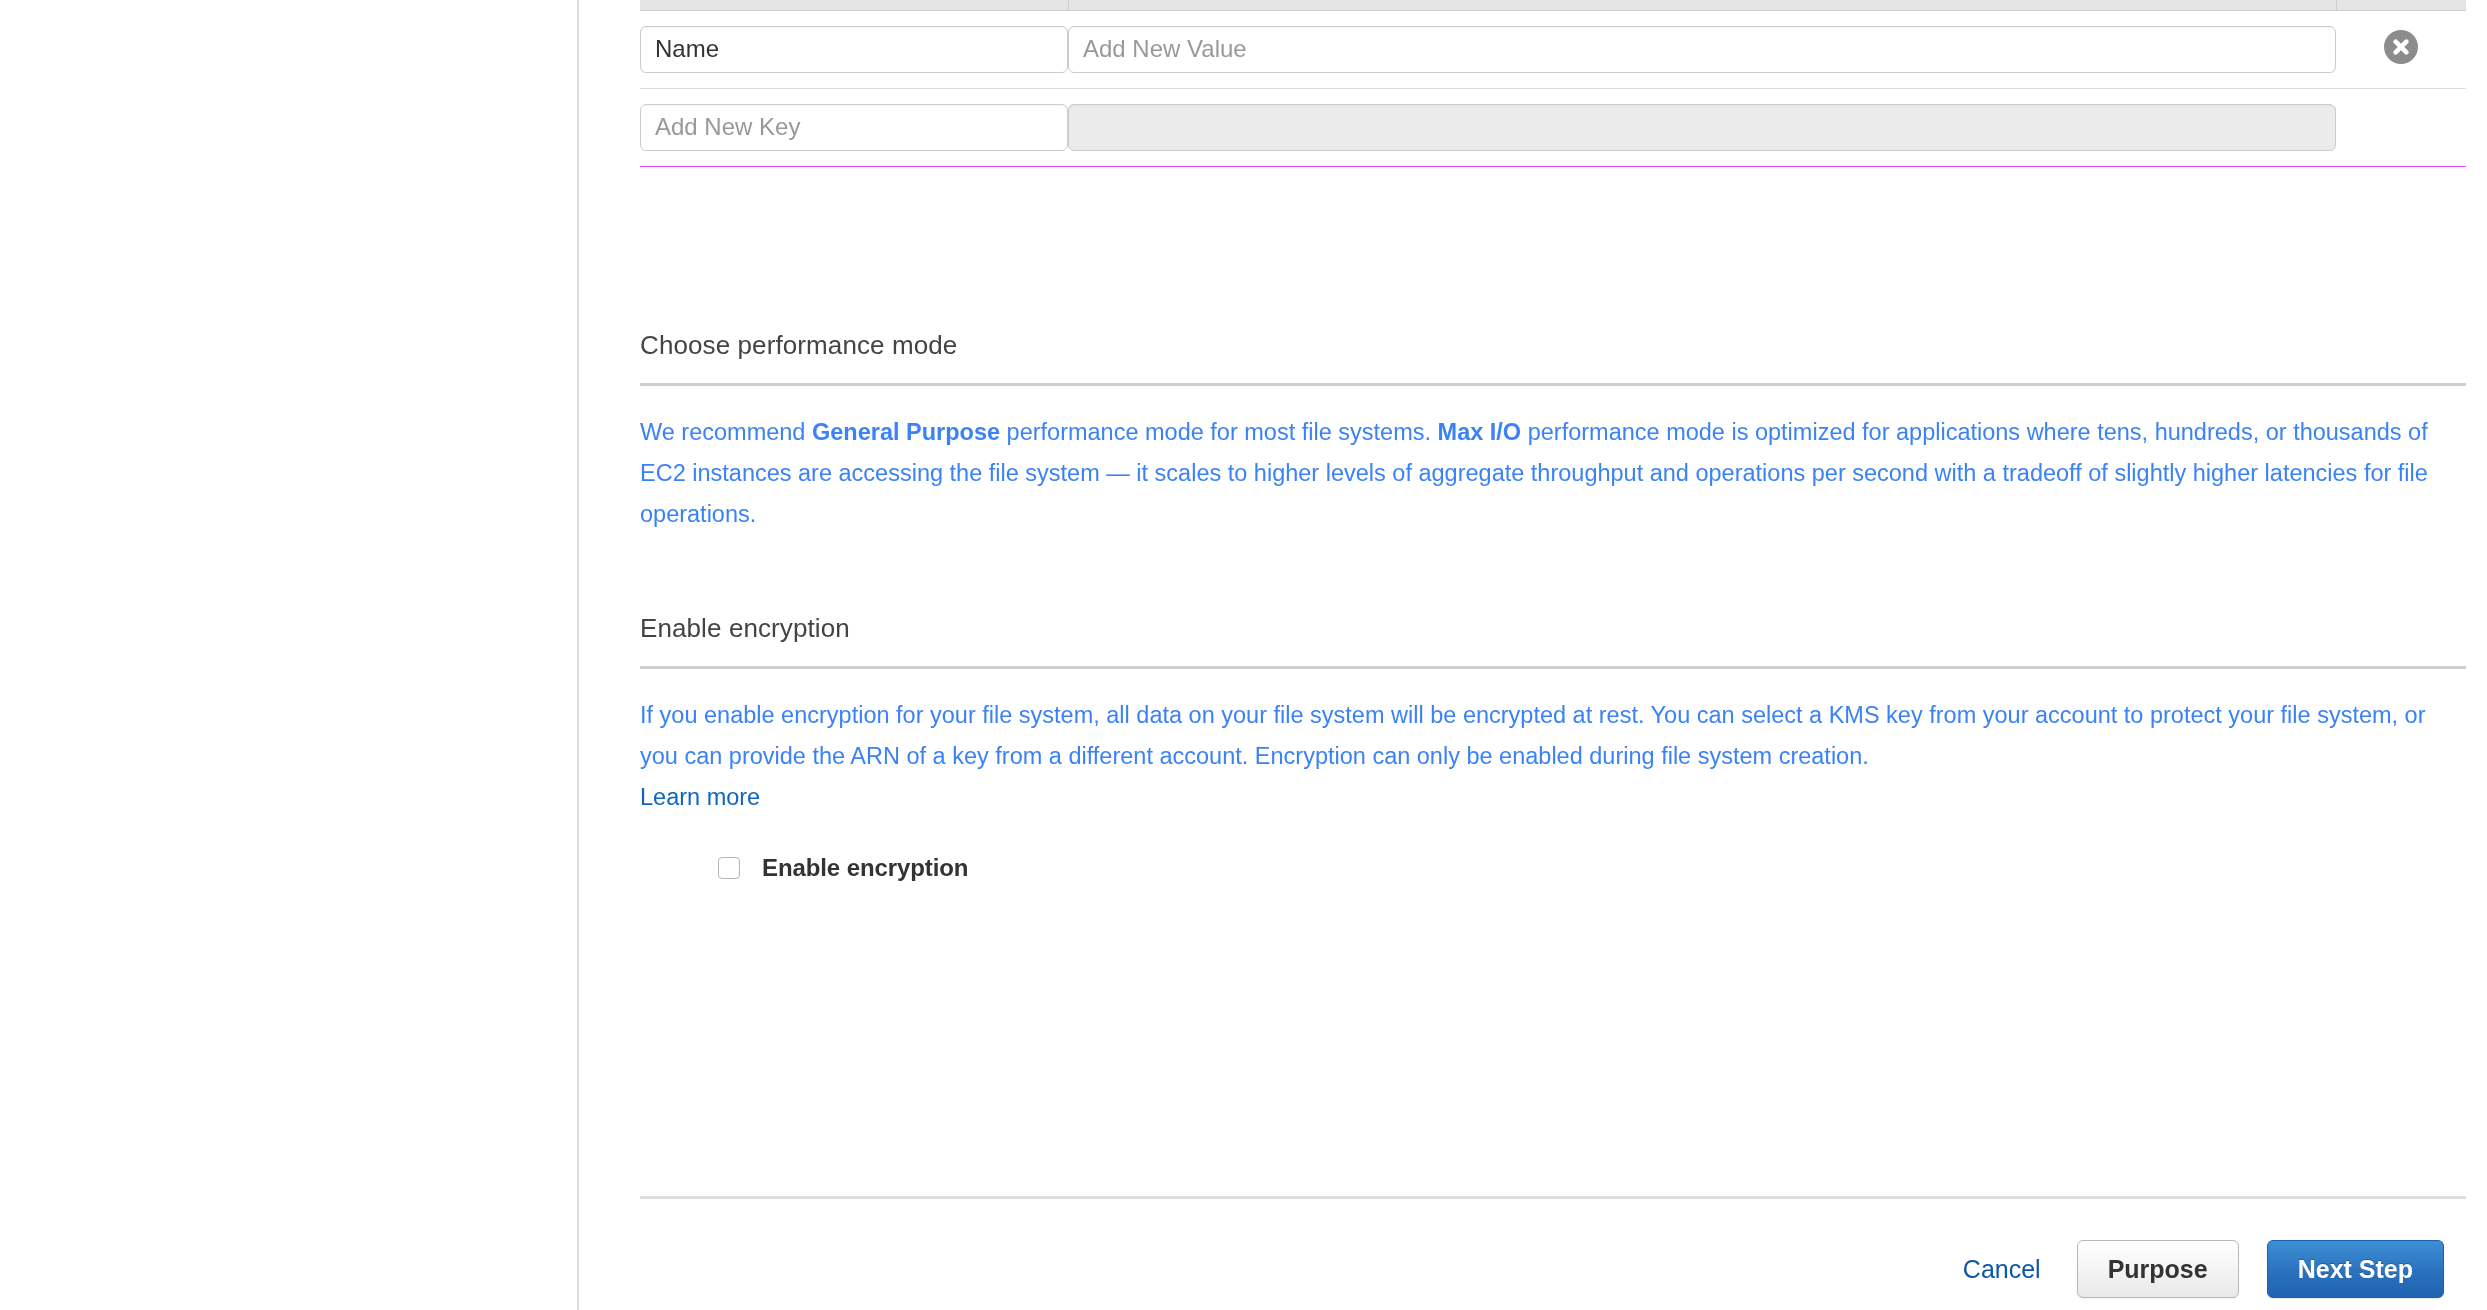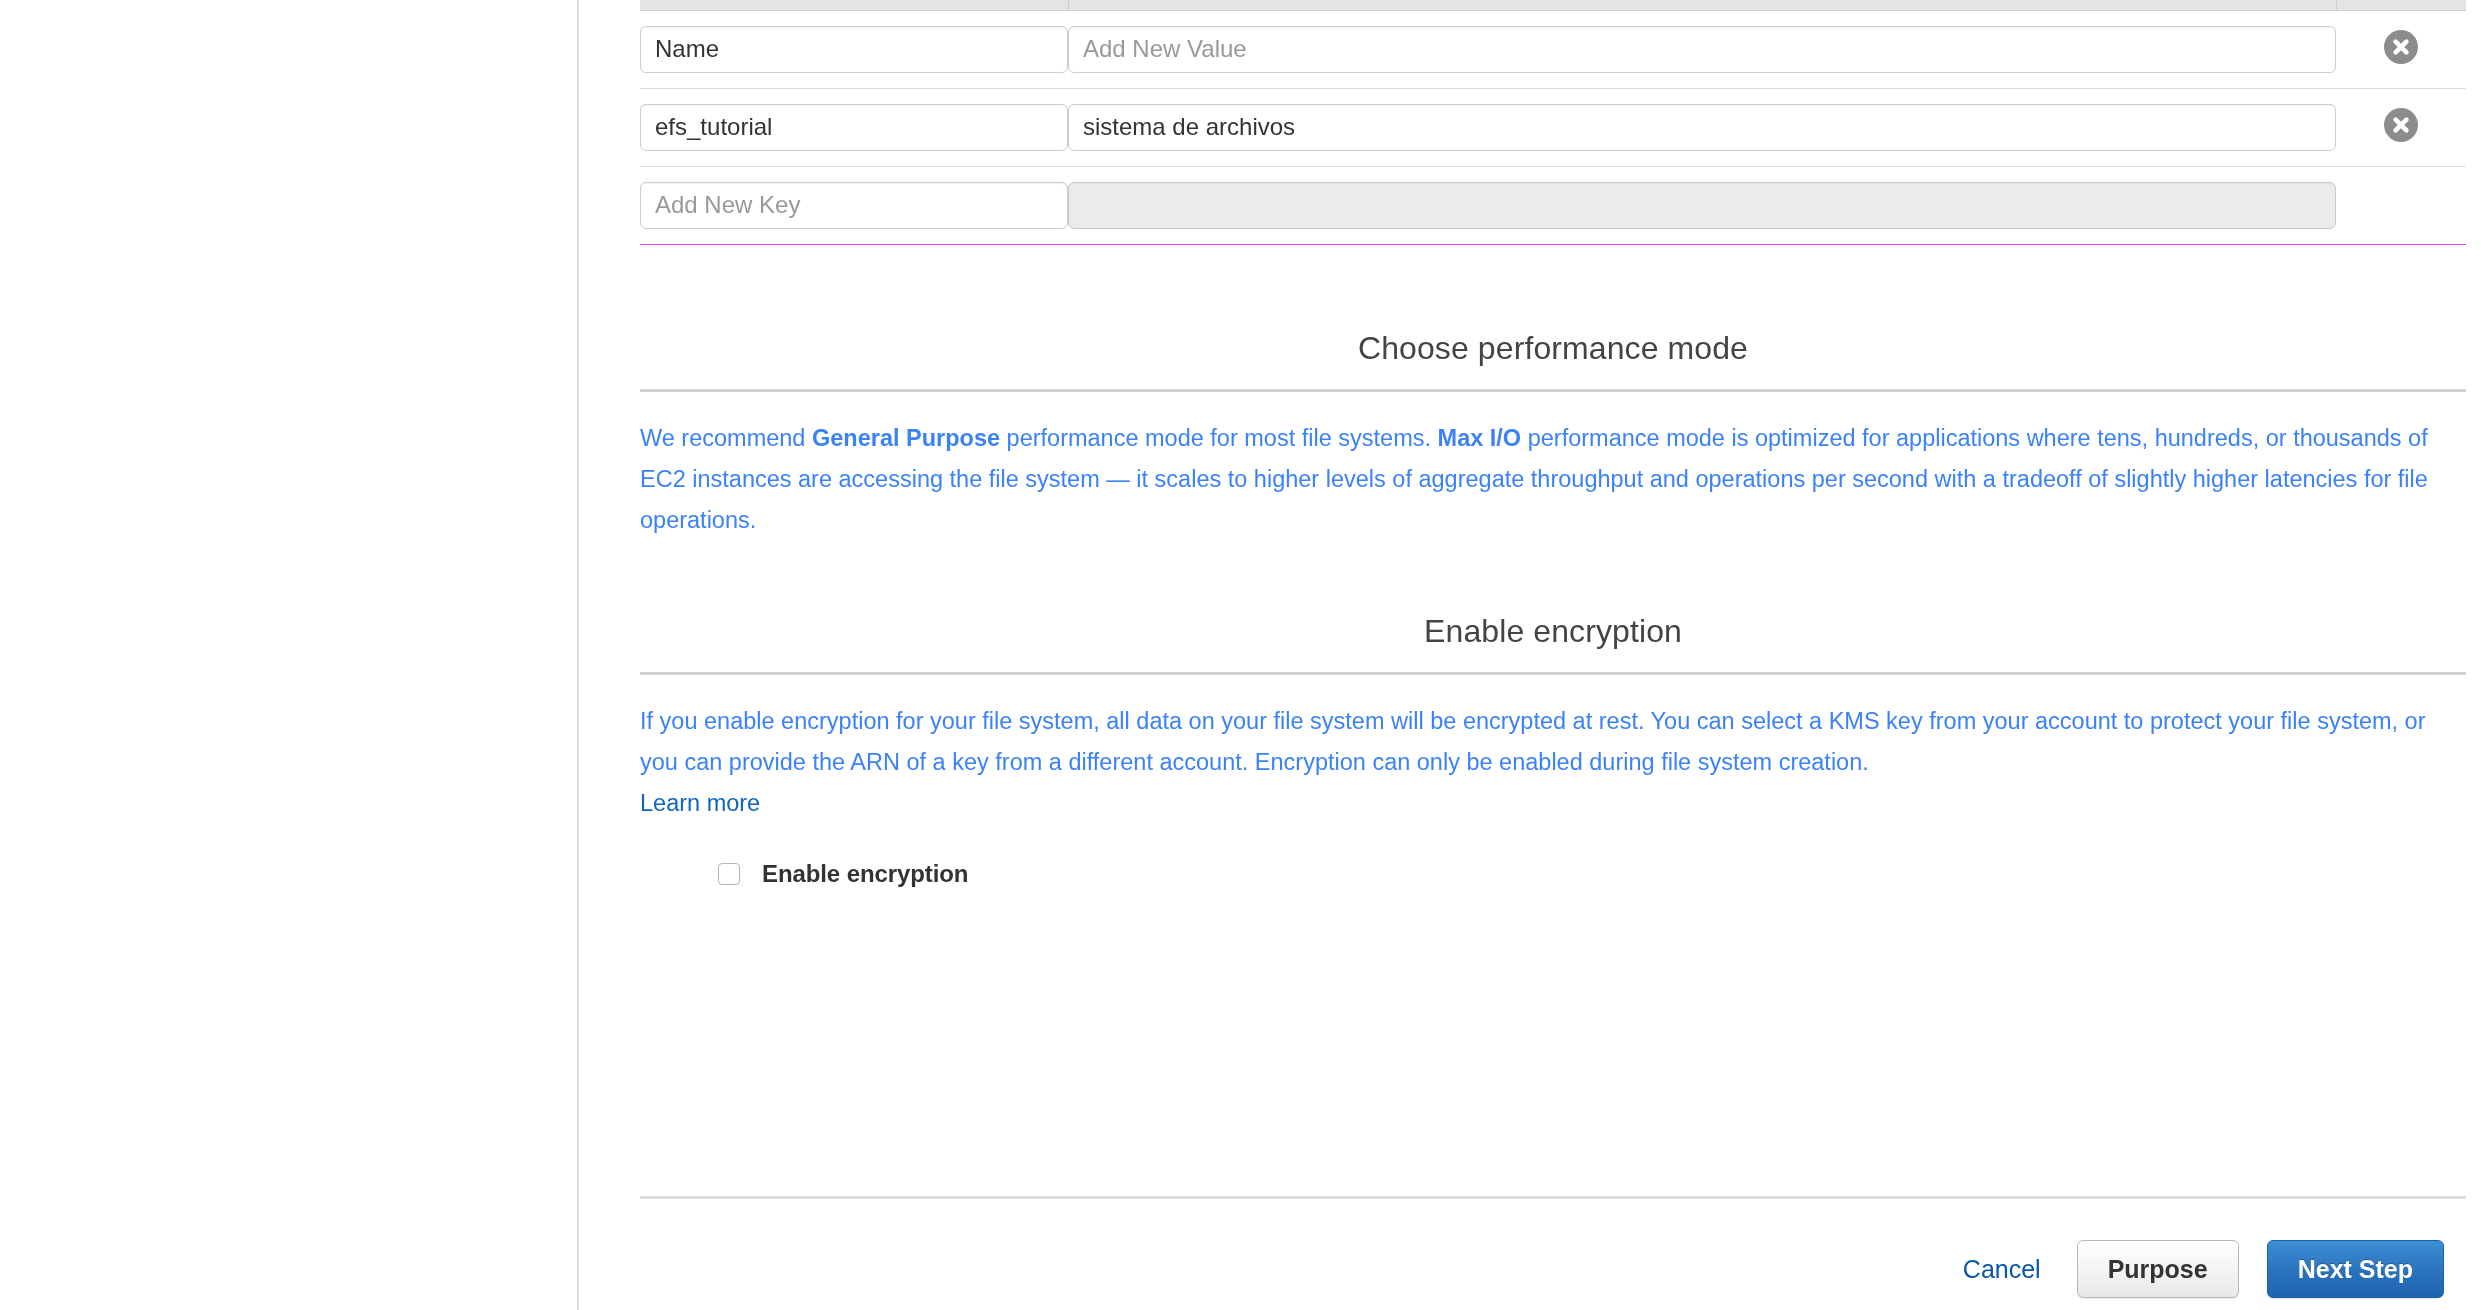--- a/index.html
+++ b/index.html
@@ -105,26 +105,25 @@
     border: none;
     padding: 0;
     background: transparent;
     cursor: pointer;
     line-height: 0;
   }
   .remove-btn svg { display: block; }
 
   
   .section-title {
-    font-size: 32px;
+    font-size: 26px;
     font-weight: 400;
     color: #444444;
     margin: 0;
     letter-spacing: 0.1px;
-    text-align: center;
   }
   .section-rule {
     height: 3px;
     background: #cfcfcf;
     width: 100%;
   }
   .body-copy {
     font-size: 23.5px;
     line-height: 41px;
     color: #3b82f6;
@@ -258,28 +257,20 @@
       </thead>
       <tbody id="tag-rows">
           <tr>
             <td class="cell-key"><input type="text" class="txtfield" placeholder="" value="Name" style=""></td>
             <td class="cell-val"><input type="text" class="txtfield" placeholder="Add New Value" style=""></td>
             <td class="cell-act"><button class="remove-btn"><svg width="34" height="34" viewBox="0 0 34 34" aria-hidden="true">
                   <circle cx="17" cy="17" r="17" fill="#8c8c8c"></circle>
                   <path d="M11.6 11.6 L22.4 22.4 M22.4 11.6 L11.6 22.4" stroke="#ffffff" stroke-width="4.6" stroke-linecap="round"></path>
                 </svg></button></td>
           </tr>
-          <tr>
-            <td class="cell-key"><input type="text" class="txtfield" placeholder="" value="efs_tutorial" style=""></td>
-            <td class="cell-val"><input type="text" class="txtfield" placeholder="" value="sistema de archivos" style=""></td>
-            <td class="cell-act"><button class="remove-btn"><svg width="34" height="34" viewBox="0 0 34 34" aria-hidden="true">
-                  <circle cx="17" cy="17" r="17" fill="#8c8c8c"></circle>
-                  <path d="M11.6 11.6 L22.4 22.4 M22.4 11.6 L11.6 22.4" stroke="#ffffff" stroke-width="4.6" stroke-linecap="round"></path>
-                </svg></button></td>
-          </tr>
           <tr class="row-last">
             <td class="cell-key"><input type="text" class="txtfield" placeholder="Add New Key" style=""></td>
             <td class="cell-val"><input type="text" class="txtfield is-disabled" placeholder="" disabled="" style=""></td>
             <td class="cell-act"></td>
           </tr>
         </tbody>
     </table>
 
     <div style="position:absolute; left:0; top:330px; width:1826px;">
       <h2 class="section-title">Choose performance mode</h2>

